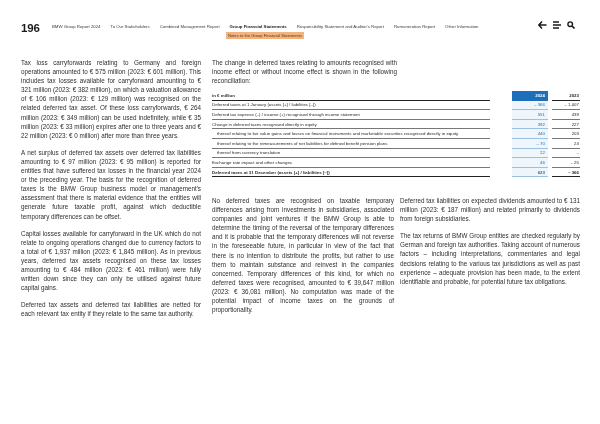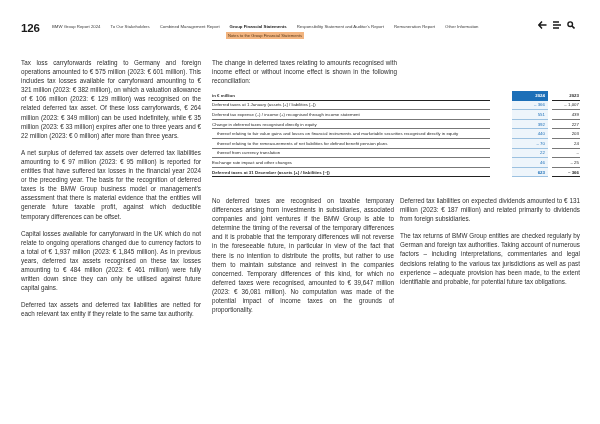--- a/index.html
+++ b/index.html
@@ -33,21 +33,21 @@
   .trow.header-row .tv24 { background: #1c6fb8; color: #ffffff; font-weight: bold; border-bottom: 0.8px solid #1c6fb8; }
   .trow.header-row .tv23 { font-weight: bold; border-bottom: 0.8px solid #222; }
   .trow.total .tv24, .trow.total .tv23 { font-weight: bold; }
   .trow.total .tlabel { border-bottom: 0.9px solid #222; }
   .trow.total .tv23 { border-bottom: 0.9px solid #222; }
 </style>
 </head>
 <body>
 
 <div class="header">
-  <div class="page-num">126</div>
+  <div class="page-num">196</div>
   <div class="nav">
     <span>BMW Group Report 2024</span>
     <span>To Our Stakeholders</span>
     <span>Combined Management Report</span>
     <span class="active">Group Financial Statements</span>
     <span>Responsibility Statement and Auditor's Report</span>
     <span>Remuneration Report</span>
     <span>Other Information</span>
   </div>
   <div class="subtab">Notes to the Group Financial Statements</div>

